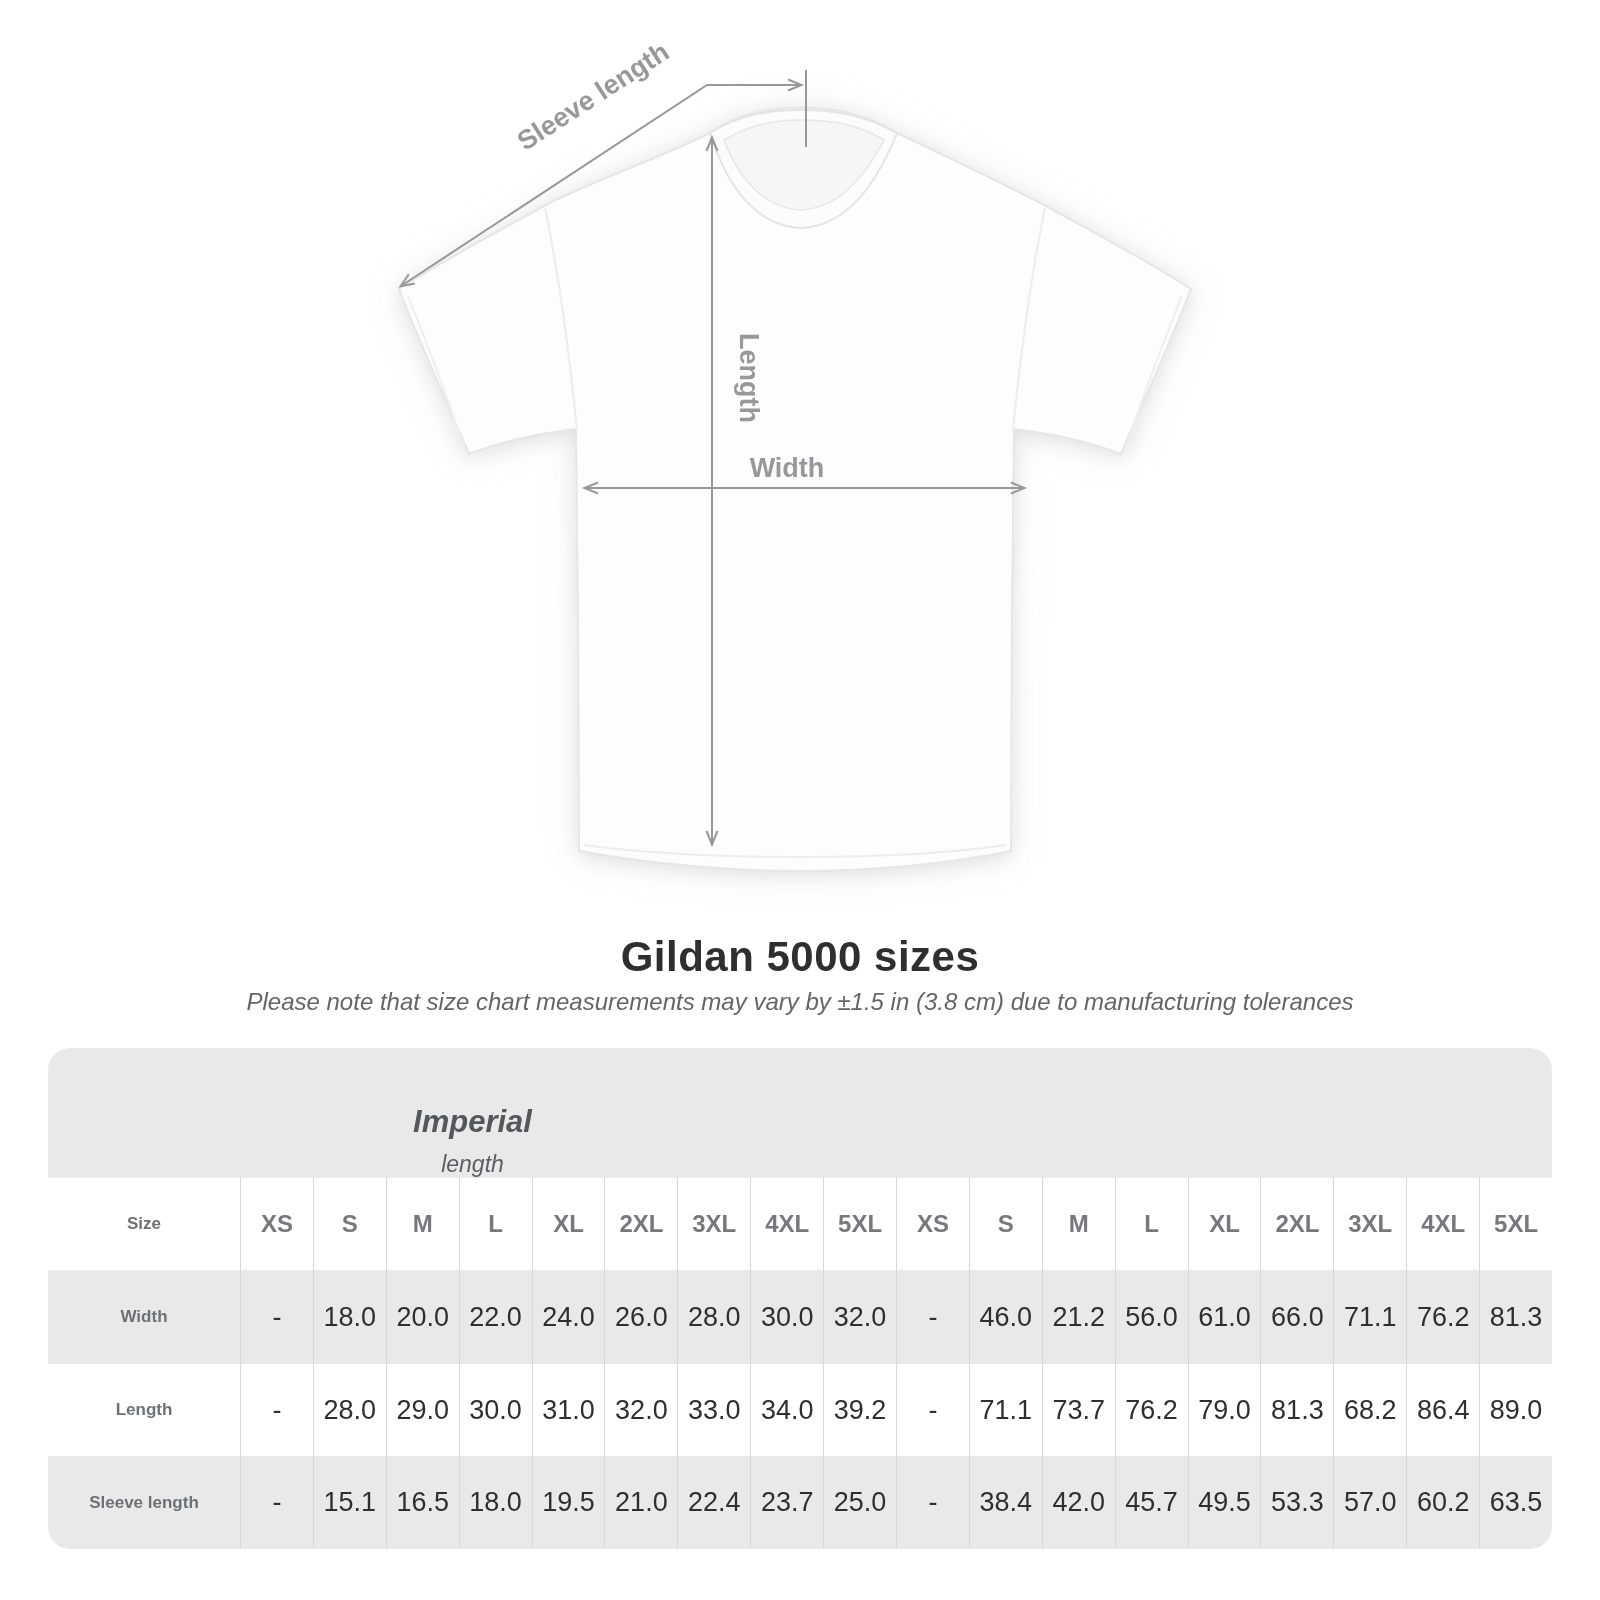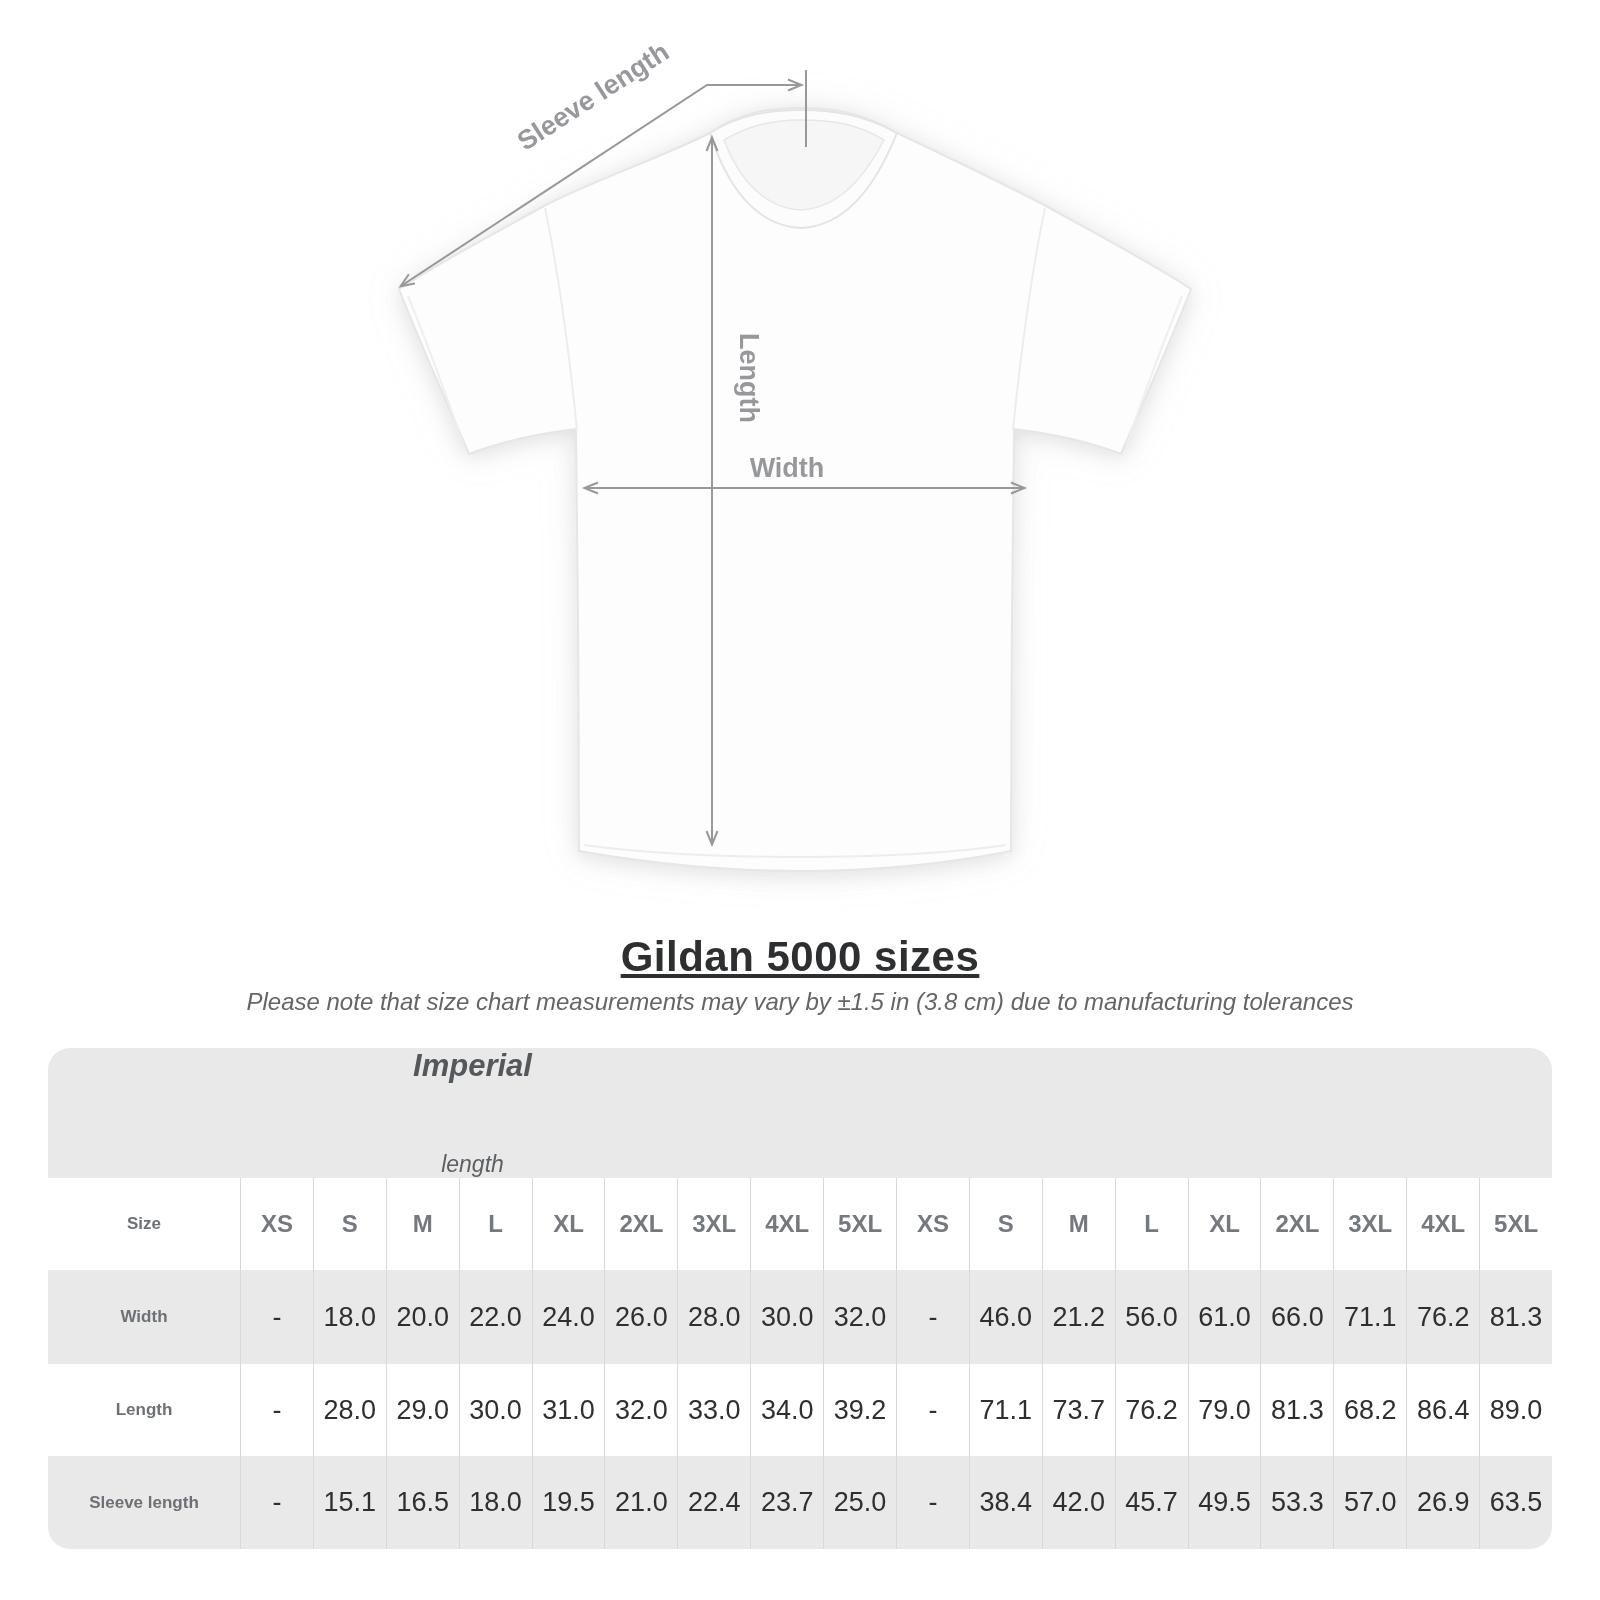--- a/index.html
+++ b/index.html
@@ -10,33 +10,33 @@
   }
   
   .diagram { position:absolute; left:0; top:0; width:1600px; height:920px; }
   .diagram text {
     font-family:"Liberation Sans","DejaVu Sans",sans-serif;
     font-weight:bold; font-size:27px; fill:#96989b;
   }
   
   .title {
     position:absolute; top:933px; left:0; width:1600px; text-align:center;
-    font-size:42px; font-weight:bold; color:#2d2f31; letter-spacing:0.5px;text-decoration:underline;
+    font-size:42px; font-weight:bold; color:#2d2f31; letter-spacing:0.5px;
   }
   .subtitle {
     position:absolute; top:988px; left:0; width:1600px; text-align:center;
     font-size:24px; font-style:italic; color:#656567;
   }
   
   .size-table {
     position:absolute; left:48px; top:1048px; width:1504px; height:501px;
     border-radius:22px; overflow:hidden; background:#ffffff;
   }
   .group-row { display:flex; height:130px; background:#e9e9e9; }
-  .group { display:flex; flex-direction:column; align-items:center; justify-content:space-between; row-gap:1px; }
+  .group { display:flex; flex-direction:column; align-items:center; justify-content:flex-end; row-gap:11px; }
   .group.imperial { width:849px; }
   .group.metric { flex:1; }
   .gname { font-style:italic; font-weight:bold; font-size:31px; color:#54575b; }
   .gunit { font-style:italic; font-size:23px; color:#5c5f63; }
   .row { display:grid; grid-template-columns:192px repeat(18,1fr); }
   .row.header { height:92px; background:#ffffff; }
   .row.r1 { height:94px; }
   .row.r2 { height:92px; }
   .row.r3 { height:93px; }
   .row.stripe { background:#e9e9e9; }
@@ -186,17 +186,17 @@
     <div class="c">22.4</div>
     <div class="c">23.7</div>
     <div class="c">25.0</div>
     <div class="c">-</div>
     <div class="c">38.4</div>
     <div class="c">42.0</div>
     <div class="c">45.7</div>
     <div class="c">49.5</div>
     <div class="c">53.3</div>
     <div class="c">57.0</div>
-    <div class="c">26.9</div>
+    <div class="c">60.2</div>
     <div class="c">63.5</div>
   </div>
 
 </div>
 
 </body></html>

